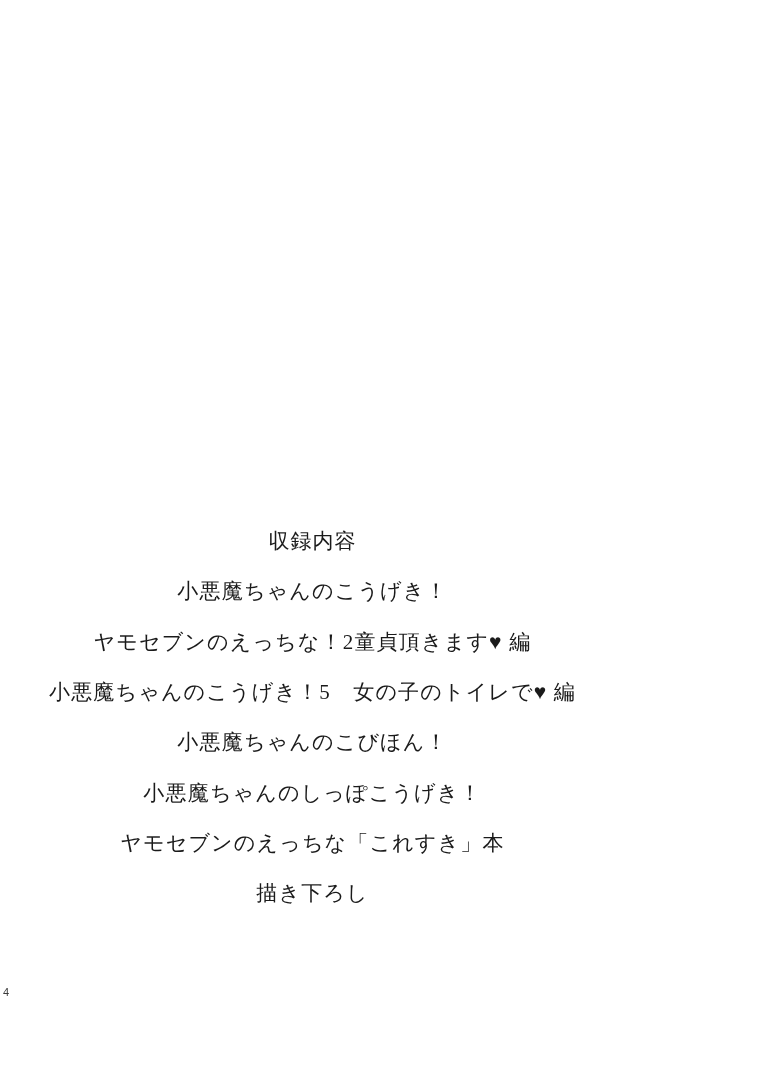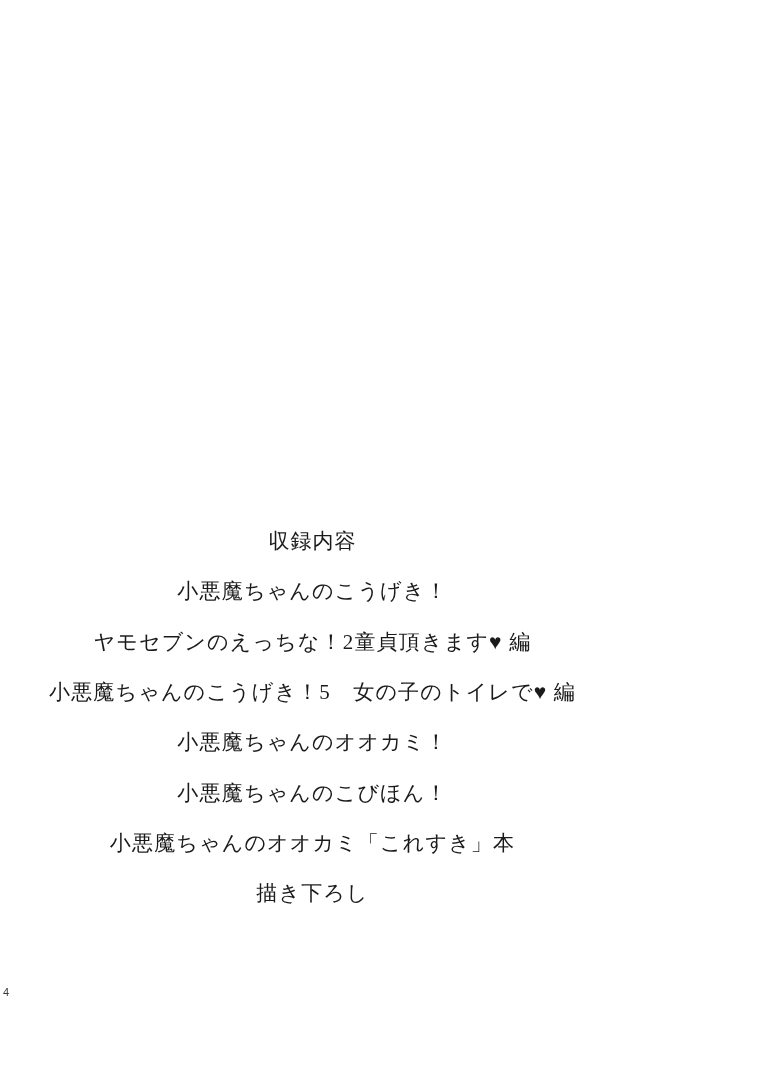--- a/index.html
+++ b/index.html
@@ -63,22 +63,22 @@
 <body>
 
 <div class="page">
 
   <div class="toc">
     <div class="toc-heading">収録内容</div>
     <div class="toc-list">
       <div class="toc-item">小悪魔ちゃんのこうげき！</div>
       <div class="toc-item">ヤモセブンのえっちな！2童貞頂きます♥ 編</div>
       <div class="toc-item">小悪魔ちゃんのこうげき！5　女の子のトイレで♥ 編</div>
-      <div class="toc-item">小悪魔ちゃんのオオカミ！</div>
       <div class="toc-item">小悪魔ちゃんのこびほん！</div>
-      <div class="toc-item">小悪魔ちゃんのオオカミ「これすき」本</div>
+      <div class="toc-item">小悪魔ちゃんのしっぽこうげき！</div>
+      <div class="toc-item">ヤモセブンのえっちな「これすき」本</div>
       <div class="toc-item">描き下ろし</div>
     </div>
   </div>
 
   <div class="page-number">4</div>
 
 </div>
 
 </body></html>

